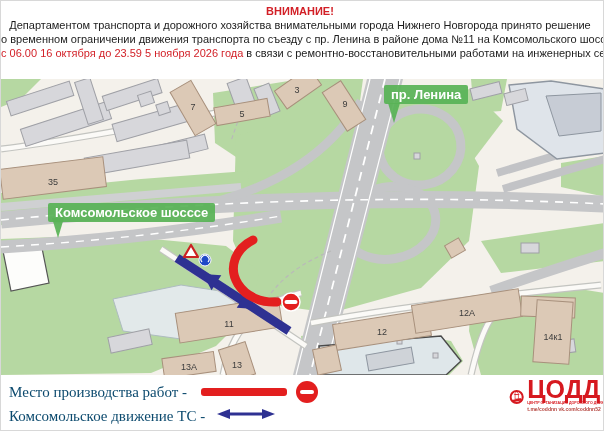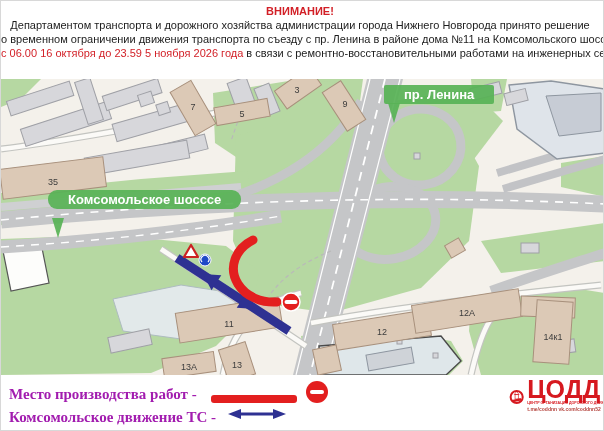--- a/index.html
+++ b/index.html
@@ -10,28 +10,28 @@
   }
   
   .header{position:absolute;top:3px;left:0;width:598px;text-align:center;
     font-size:11px;line-height:14px;color:#1c1c1c;white-space:nowrap;}
   .header .red{color:#d21f26;}
   .header .attn{font-weight:bold;}
   
   .map{position:absolute;top:78px;left:0;width:604px;height:296px;background:#f4f1eb;}
   .map svg{display:block;}
   .street-label{position:absolute;background:rgba(88,179,86,.93);color:#fff;
-    font-weight:bold;font-size:13px;line-height:17px;padding:1px 20px;border-radius:2px;}
+    font-weight:bold;font-size:13px;line-height:17px;padding:1px 7px;border-radius:2px;}
   .street-pointer{position:absolute;width:0;height:0;
     border-left:6px solid transparent;border-right:6px solid transparent;
     border-top:20px solid rgba(88,179,86,.93);}
   .bnum{font-family:"Liberation Sans",sans-serif;font-size:9px;fill:#3c3c3c;}
   
-  .legend-row{position:absolute;left:8px;display:flex;align-items:flex-end;
-    font-family:"Liberation Serif",serif;font-weight:bold;font-size:15px;color:#a21caf;}
+  .legend-row{position:absolute;left:8px;display:flex;align-items:center;
+    font-family:"Liberation Serif",serif;font-weight:normal;font-size:15px;color:#0c4a6e;}
   .legend-row1{top:380px;}
   .legend-row2{top:405px;}
   .red-bar{display:inline-block;width:86px;height:8px;background:#e31f1f;border-radius:3px;margin-left:14px;}
   .no-entry{position:relative;display:inline-block;width:22px;height:22px;border-radius:50%;
     background:#e31f1f;margin-left:9px;}
   .no-entry .bar{position:absolute;left:4px;top:9px;width:14px;height:4px;background:#fff;border-radius:2px;}
   .two-way{margin-left:10px;display:inline-block;}
   
   .logo{position:absolute;left:508px;top:377px;width:106px;display:flex;align-items:flex-start;}
   .logo-text{margin-left:3px;color:#d6191f;}
@@ -39,21 +39,21 @@
   .logo-sub{font-size:3.6px;line-height:4.5px;font-weight:bold;white-space:nowrap;}
   .logo-links{font-size:5px;line-height:6px;font-weight:bold;white-space:nowrap;color:#b5443e;}
 </style>
 </head>
 <body>
 
 <div class="poster">
 
   <div class="header">
     <div class="red attn">ВНИМАНИЕ!</div>
-    <div>Департаментом транспорта и дорожного хозяйства администрации города Нижнего Новгорода принято решение</div>
+    <div>Департаментом транспорта и дорожного хозяйства внимательными города Нижнего Новгорода принято решение</div>
     <div>о временном ограничении движения транспорта по съезду с пр. Ленина в районе дома №11 на Комсомольского шоссе</div>
     <div><span class="red">с 06.00 16 октября до 23.59 5 ноября 2026 года</span><span> в связи с ремонтно-восстановительными работами на инженерных сетях.</span></div>
   </div>
 
   <div class="map">
     <svg width="604" height="296" viewBox="0 78 604 296">
 
       <rect x="0" y="78" width="604" height="296" fill="#f4f1eb"></rect>
 
       <g fill="#b6d8a2" stroke="none">
@@ -192,21 +192,21 @@
         <g>
           <circle cx="290" cy="301" r="9" fill="#e31f1f" stroke="#ffffff" stroke-width="1.5"></circle>
           <rect x="283.5" y="299" width="13" height="4" rx="2" fill="#ffffff"></rect>
         </g>
       </g>
     </svg>
 
     <div class="street-label" style="left:383px;top:6px;">пр. Ленина</div>
     <div class="street-pointer" style="left:387px;top:24px;"></div>
 
-    <div class="street-label" style="left:47px;top:111px;border-radius:9px;">Комсомольское шосссе</div>
+    <div class="street-label" style="left:47px;top:124px;">Комсомольское шосссе</div>
     <div class="street-pointer" style="left:51px;top:139px;"></div>
   </div>
 
   <div class="legend-row legend-row1">
     <span>Место производства работ -</span>
     <span class="red-bar"></span>
     <span class="no-entry">
         <span class="bar"></span>
       </span>
   </div>

